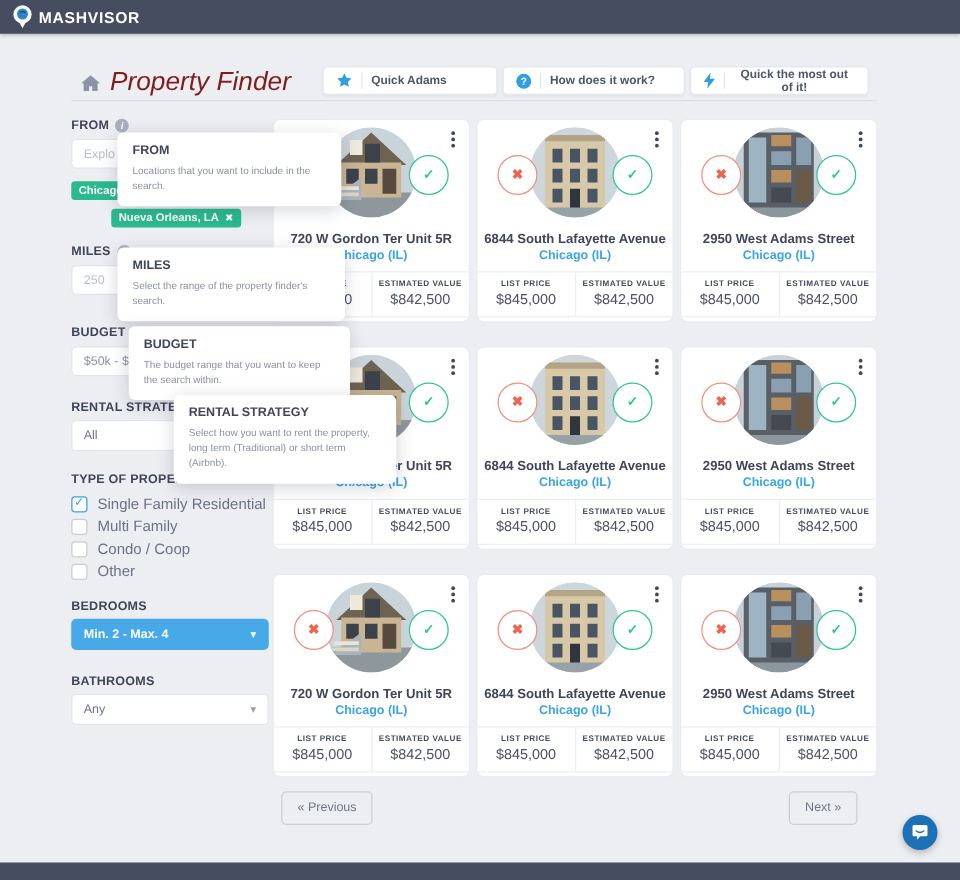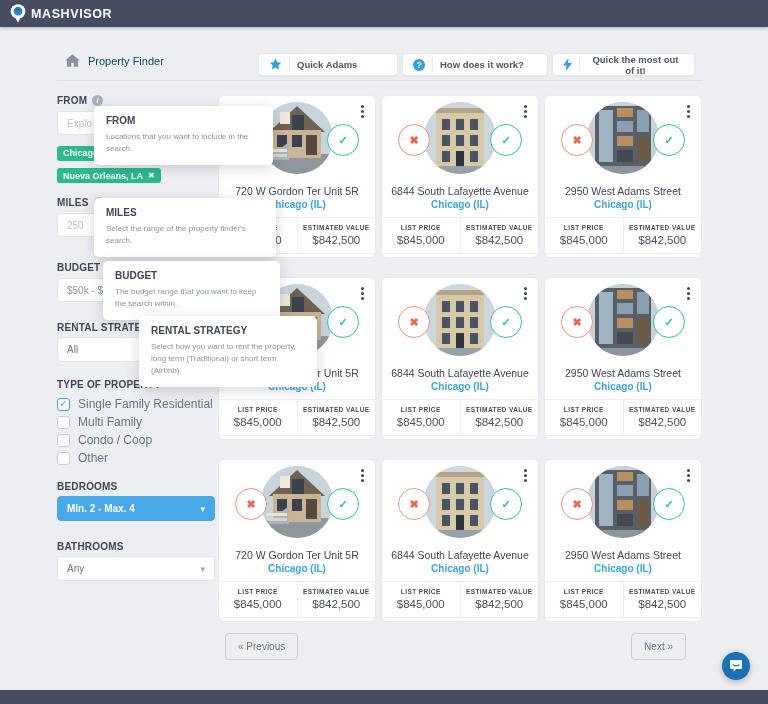--- a/index.html
+++ b/index.html
@@ -7,38 +7,38 @@
   body { font-family:"Liberation Sans","DejaVu Sans",sans-serif; }
   .page { position:relative; width:768px; height:704px; background:#edeef2; overflow:hidden; }
 
   
   .navbar { position:absolute; top:0; left:0; right:0; height:27px; background:#474d61; display:flex; align-items:center; padding:0 10px; z-index:10; box-shadow:0 1px 3px rgba(0,0,0,.25); }
   .brand { display:flex; align-items:center; gap:5px; cursor:pointer; }
   .brand-text { color:#fff; font-weight:bold; font-size:12.5px; letter-spacing:.6px; }
 
   
   .title-wrap { position:absolute; top:54px; left:65px; display:flex; align-items:center; gap:8px; }
-  .title-text { font-size:11px; color:#0c4a6e; }
+  .title-text { font-size:21px; color:#7f1d1d;font-style:italic; }
   .actions { position:absolute; top:53px; left:258px; display:flex; gap:4px; }
   .action-btn { height:23px; background:#fff; border:1px solid #e4e7ed; border-radius:4px; display:flex; align-items:center; gap:7px; padding:0 10px; font-size:9.5px; font-weight:bold; color:#4d5669; cursor:pointer; box-shadow:0 1px 2px rgba(40,50,70,.05); }
   .action-btn .vsep { width:1px; height:13px; background:#e4e7ed; }
   .btn-qs { width:140px; } .btn-how { width:146px; } .btn-most { width:143px; }
   .q-icon { width:12px; height:12px; border-radius:50%; background:#2e9fe2; color:#fff; font-size:8.5px; font-weight:bold; display:flex; align-items:center; justify-content:center; }
   .hdr-divider { position:absolute; top:80px; left:57px; width:645px; border-top:1px solid #dcdfe6; }
 
   
   .sidebar { position:absolute; top:95px; left:57px; width:158px; z-index:5; }
   .f-label { display:flex; align-items:center; gap:5px; font-size:10px; font-weight:bold; color:#3f4659; letter-spacing:.2px; }
   .info { width:11px; height:11px; border-radius:50%; background:#a9b0bd; color:#fff; font-size:7.5px; font-weight:bold; font-style:italic; display:inline-flex; align-items:center; justify-content:center; }
   .f-input { width:158px; height:24px; margin-top:5px; background:#fff; border:1px solid #e2e5ec; border-radius:4px; padding:0 9px; font-size:10px; color:#8d95a5; font-family:inherit; outline:none; }
   .f-input::placeholder { color:#b9bfca; opacity:1; }
   .f-input.dim { color:#b9bfca; }
   .tag { display:inline-flex; align-items:center; gap:5px; height:15px; background:#2aba8c; color:#fff; border-radius:3px; padding:0 6px; font-size:9px; font-weight:bold; cursor:pointer; }
   .tag .tag-x { font-size:8px; font-weight:bold; cursor:pointer; }
-  .tag-row1 { margin-top:7px; } .tag-row2 { margin-top:4px; }
+  .tag-row1 { margin-top:7px; } .tag-row2 { margin-top:4px;margin-left:32px; }
   .mt-miles { margin-top:14px; } .mt-budget { margin-top:25px; } .mt-rental { margin-top:20px; }
   .mt-type { margin-top:17px; } .mt-bed { margin-top:14px; } .mt-bath { margin-top:20px; }
   .f-select { width:158px; height:25px; margin-top:4px; background:#fff; border:1px solid #e2e5ec; border-radius:4px; display:flex; align-items:center; justify-content:space-between; padding:0 9px; font-size:10px; color:#6a7386; cursor:pointer; }
   .f-select .caret { color:#9aa1af; font-size:9px; }
   .f-select.blue { background:#48a9e9; border-color:#48a9e9; color:#fff; font-weight:bold; }
   .f-select.blue .caret { color:#fff; }
   .check-list { margin-top:5px; }
   .check-row { display:flex; align-items:center; gap:8px; height:18px; cursor:pointer; }
   .cb { width:13px; height:13px; background:#fff; border:1px solid #c8cdd8; border-radius:3px; display:flex; align-items:center; justify-content:center; }
   .cb .tick { display:none; color:#3d9be9; font-size:10px; font-weight:bold; line-height:1; }
@@ -50,21 +50,21 @@
   .cards-grid { position:absolute; top:95px; left:218px; width:484px; display:grid; grid-template-columns:repeat(3,1fr); column-gap:5px; row-gap:19px; }
   .card { position:relative; height:163px; background:#fff; border:1px solid #e8eaf0; border-radius:6px; overflow:hidden; }
   .kebab { position:absolute; top:7px; right:9px; display:flex; flex-direction:column; gap:2px; cursor:pointer; z-index:2; padding:2px; }
   .kebab i { width:3px; height:3px; border-radius:50%; background:#3f4659; }
   .card-top { position:relative; height:78px; margin-top:6px; }
   .photo { width:72px; height:72px; border-radius:50%; overflow:hidden; margin:2px auto 0; background:#ccd6dc; }
   .photo svg { display:block; width:72px; height:72px; }
   .circle-btn { position:absolute; top:22px; width:32px; height:32px; border-radius:50%; background:#fff; display:flex; align-items:center; justify-content:center; cursor:pointer; font-size:11px; font-weight:bold; line-height:1; padding:0; }
   .circle-btn.reject { left:16px; border:1.4px solid #f0917f; color:#ee6450; }
   .circle-btn.accept { right:16px; border:1.4px solid #2fc598; color:#2fc598; }
-  .addr { margin-top:5px; text-align:center; font-size:10.5px; font-weight:normal; color:#3f4659; }
+  .addr { margin-top:5px; text-align:center; font-size:10.5px; font-weight:bold; color:#3f4659; }
   .city { display:block; margin-top:2px; text-align:center; font-size:10px; font-weight:bold; color:#3aa5e4; text-decoration:none; cursor:pointer; }
   .price-row { display:flex; margin-top:7px; border-top:1px solid #eceef2; }
   .pcol { flex:1; text-align:center; padding:6px 2px 7px; }
   .pcol.sep { border-left:1px solid #eceef2; }
   .plabel { font-size:6.5px; font-weight:bold; color:#454c5e; letter-spacing:.4px; }
   .pval { margin-top:3px; font-size:11.5px; color:#4a5164; }
   .coc-row { display:flex; align-items:center; justify-content:space-between; border-top:1px solid #eceef2; padding:7px 9px 0; font-size:7px; font-weight:bold; color:#3e4557; }
 
   
   .tooltip { position:absolute; background:#fff; border-radius:5px; box-shadow:0 3px 14px rgba(40,50,70,.2); padding:9px 12px 10px; z-index:40; }

